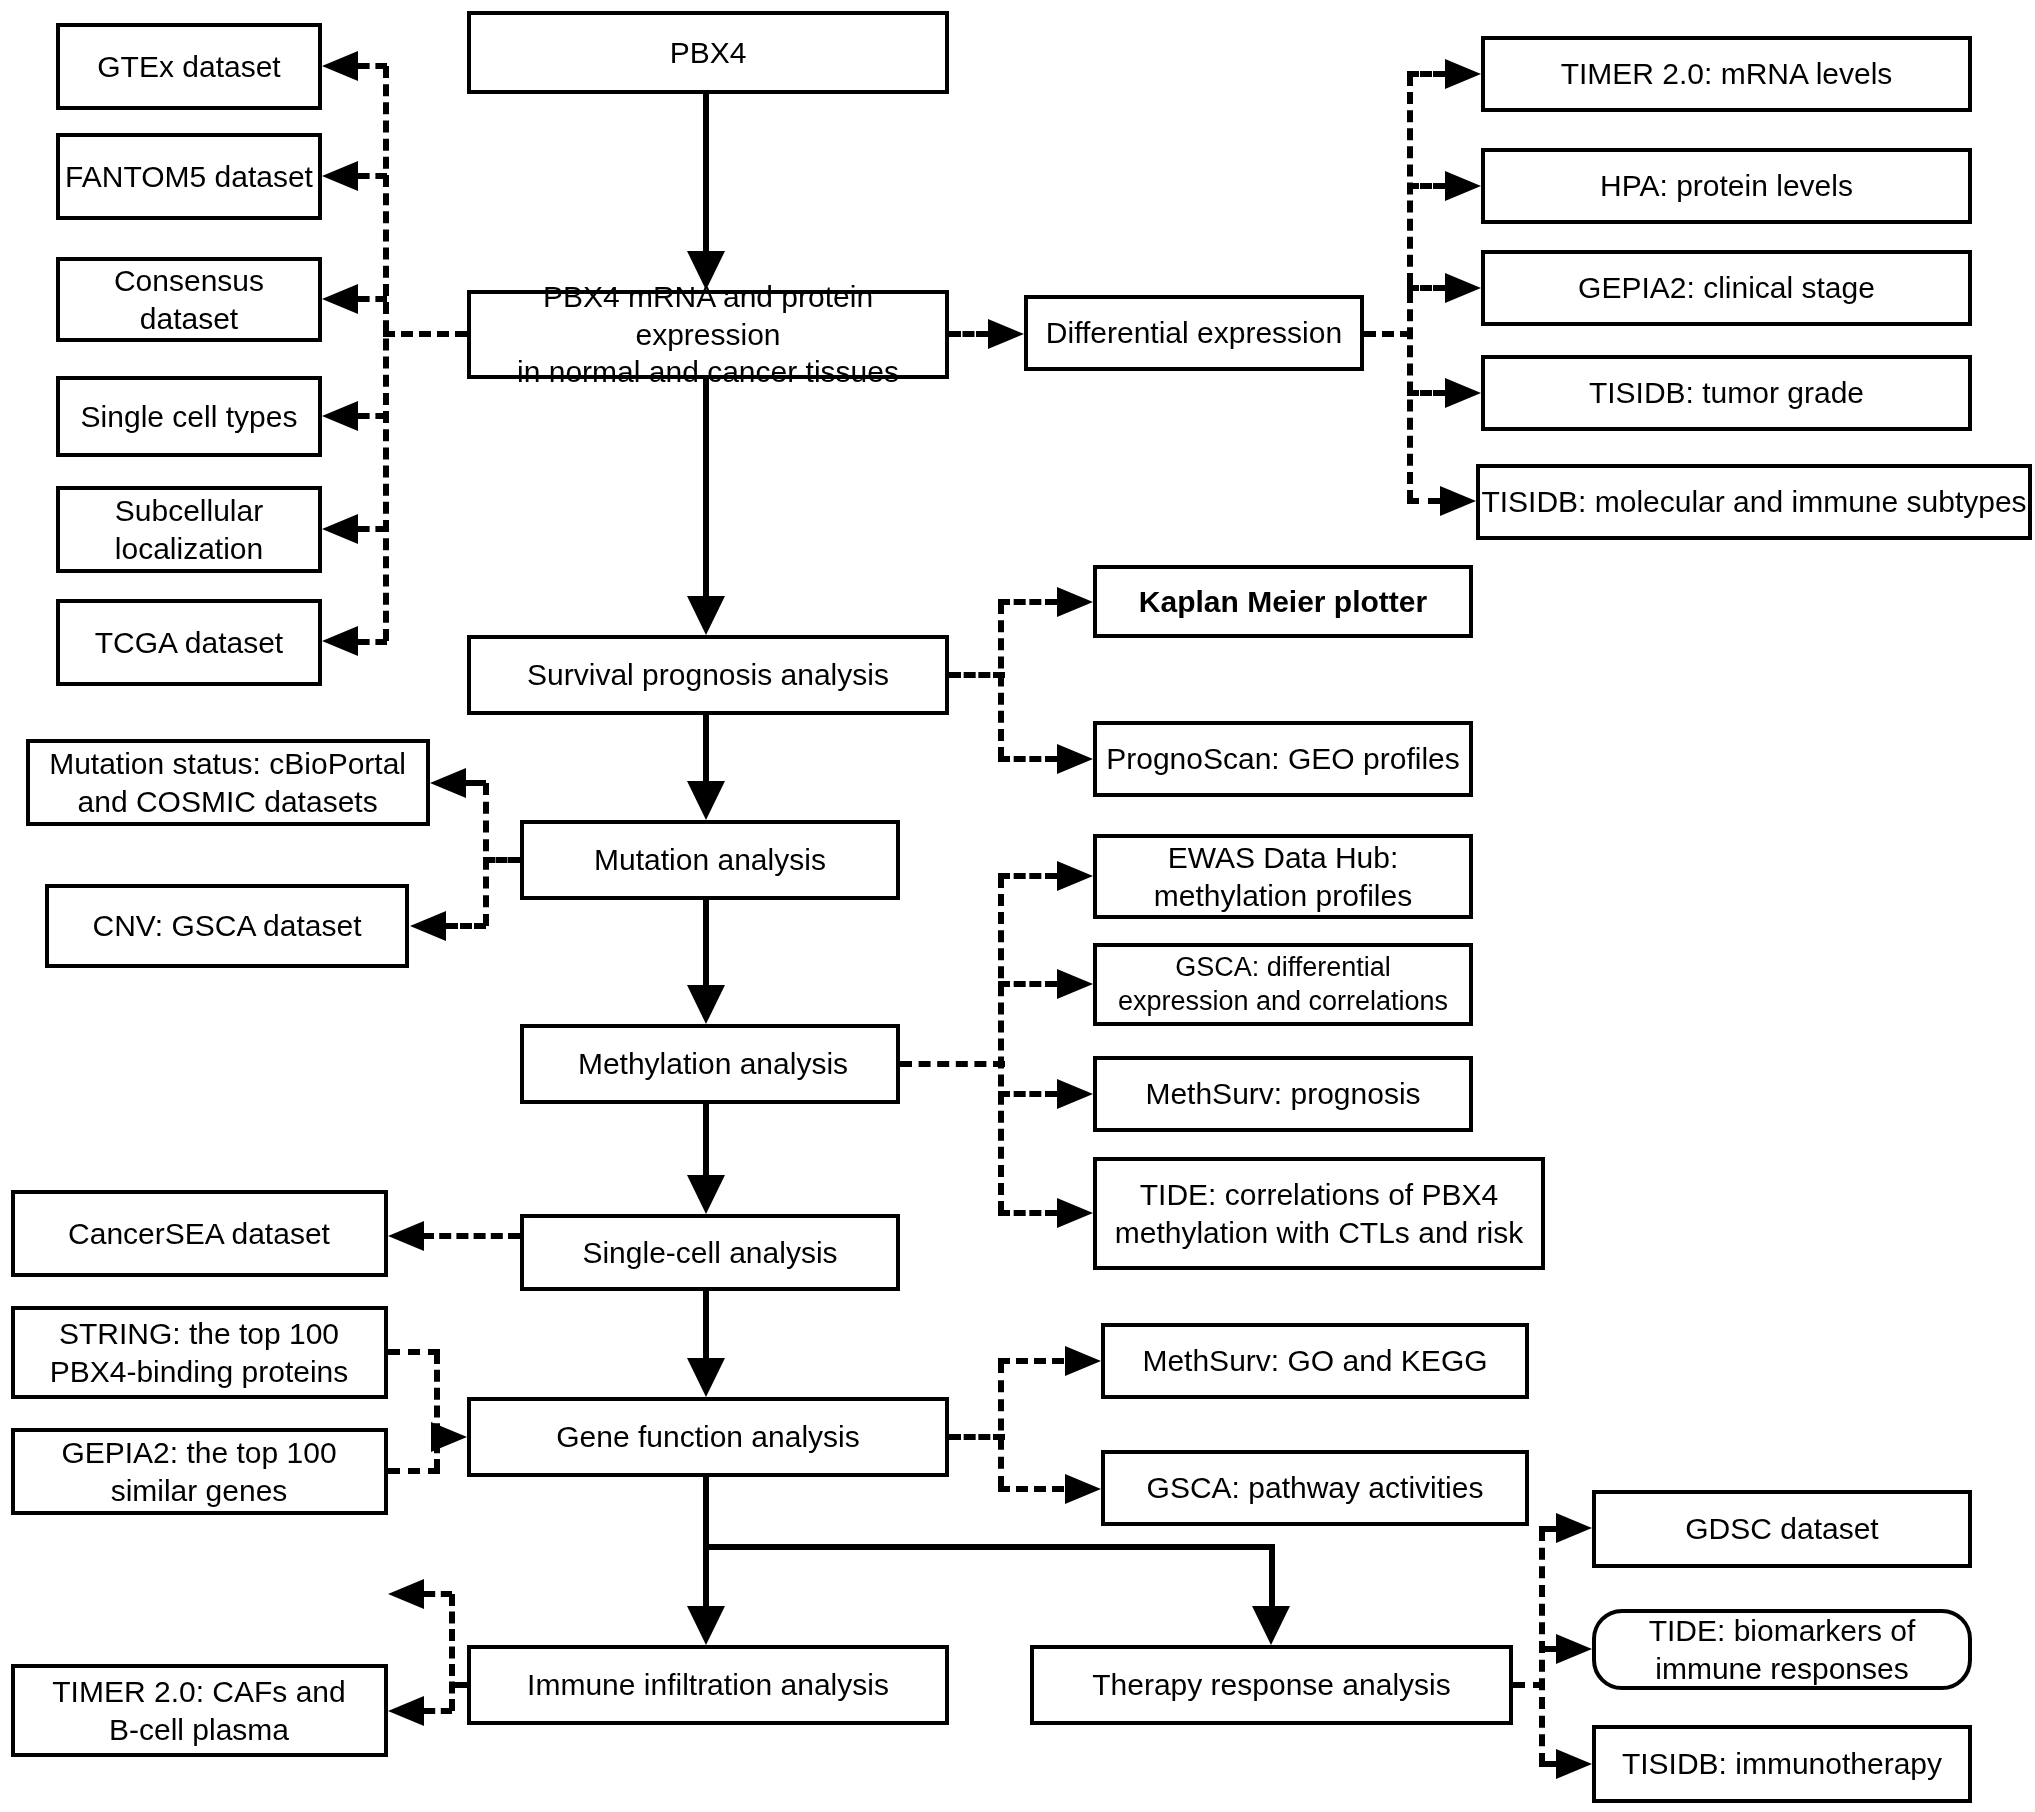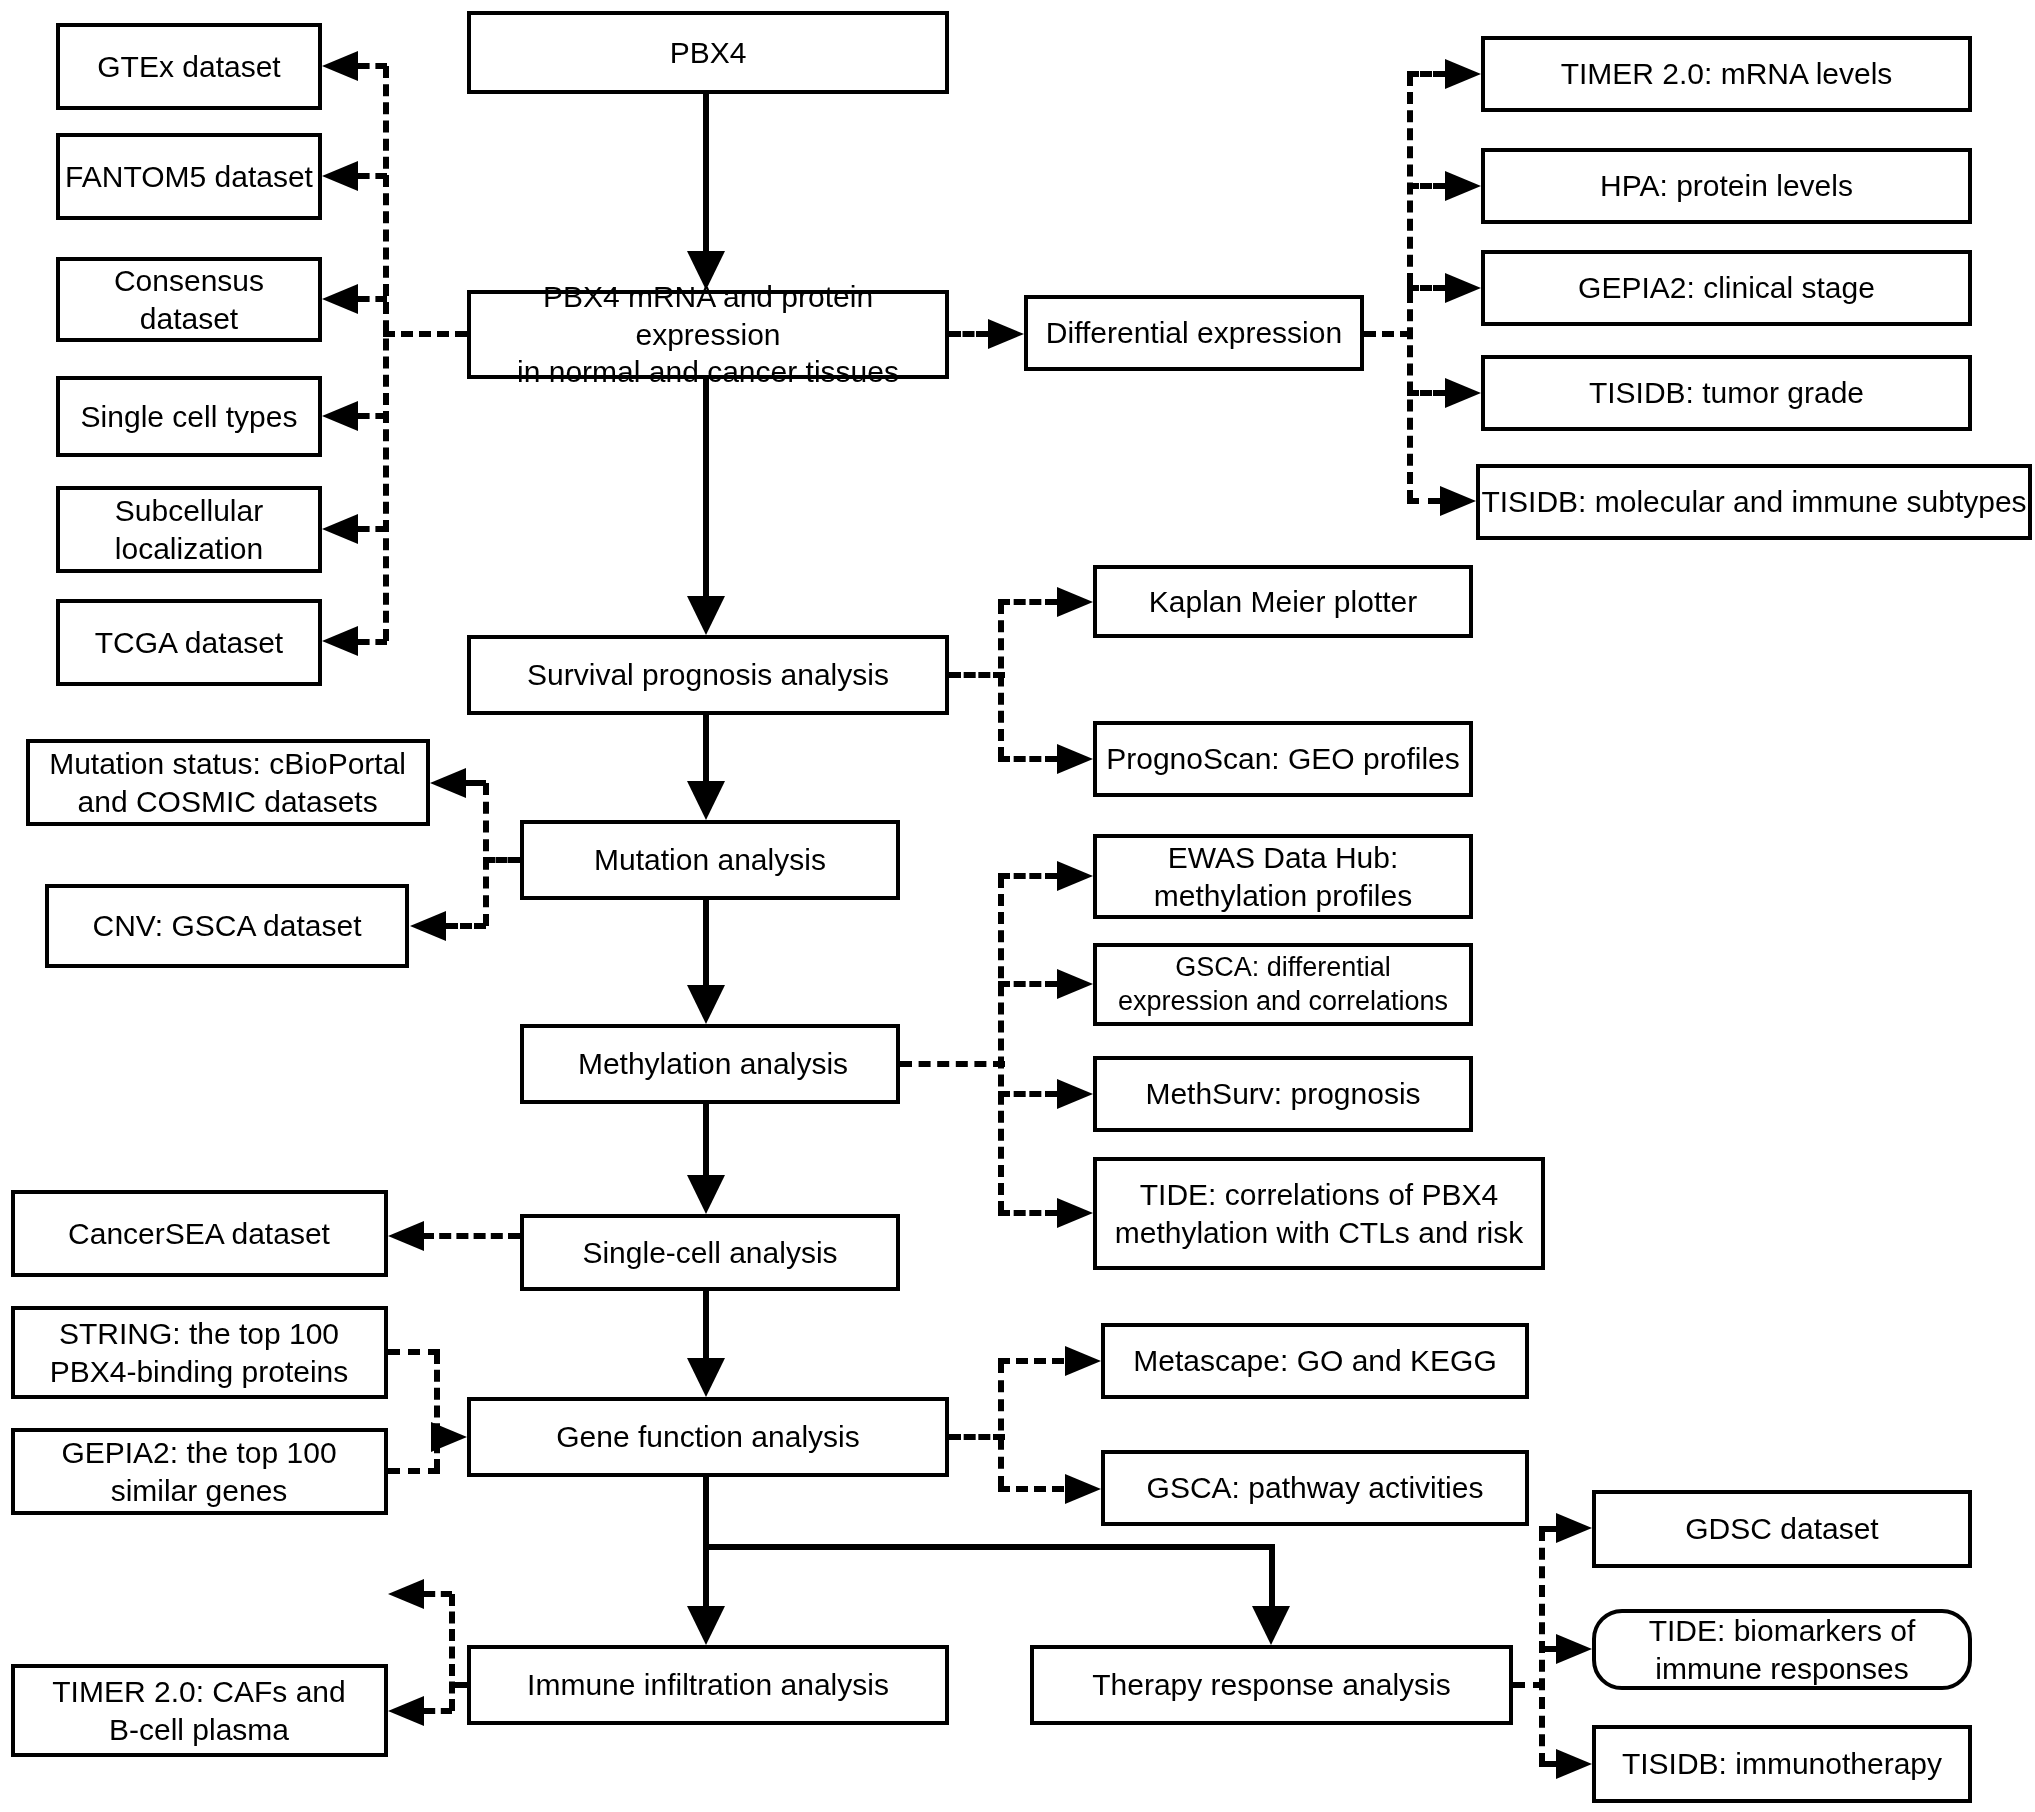--- a/index.html
+++ b/index.html
@@ -211,30 +211,30 @@
   <div class="box" style="left:45px; top:884px; width:364px; height:84px;">CNV: GSCA dataset</div>
   <div class="box" style="left:10.5px; top:1190px; width:377px; height:87px;">CancerSEA dataset</div>
   <div class="box" style="left:10.5px; top:1306px; width:377px; height:93px;">STRING: the top 100
 PBX4-binding proteins</div>
   <div class="box" style="left:10.5px; top:1428px; width:377px; height:87px;">GEPIA2: the top 100
 similar genes</div>
   <div class="box" style="left:10.5px; top:1664px; width:377px; height:93px;">TIMER 2.0: CAFs and
 B-cell plasma</div>
 
   <div class="box" style="left:1024px; top:295px; width:340px; height:76px;">Differential expression</div>
-  <div class="box" style="left:1093px; top:565px; width:380px; height:73px;">Kaplan Meier plotter</div>
+  <div class="box" style="left:1093px; top:565px; width:380px; height:73px;font-weight:bold;">Kaplan Meier plotter</div>
   <div class="box" style="left:1093px; top:721px; width:380px; height:76px;">PrognoScan: GEO profiles</div>
   <div class="box" style="left:1093px; top:834px; width:380px; height:85px;">EWAS Data Hub:
 methylation profiles</div>
   <div class="box f36" style="left:1093px; top:943px; width:380px; height:83px;">GSCA: differential
 expression and correlations</div>
   <div class="box" style="left:1093px; top:1056px; width:380px; height:76px;">MethSurv: prognosis</div>
   <div class="box" style="left:1093px; top:1157px; width:452px; height:113px;">TIDE: correlations of PBX4
 methylation with CTLs and risk</div>
-  <div class="box" style="left:1101px; top:1323px; width:428px; height:76px;">Metascape: GO and KEGG</div>
+  <div class="box" style="left:1101px; top:1323px; width:428px; height:76px;">MethSurv: GO and KEGG</div>
   <div class="box" style="left:1101px; top:1450px; width:428px; height:76px;">GSCA: pathway activities</div>
 
   <div class="box" style="left:1481px; top:36px; width:491px; height:76px;">TIMER 2.0: mRNA levels</div>
   <div class="box" style="left:1481px; top:148px; width:491px; height:76px;">HPA: protein levels</div>
   <div class="box" style="left:1481px; top:250px; width:491px; height:76px;">GEPIA2: clinical stage</div>
   <div class="box" style="left:1481px; top:355px; width:491px; height:76px;">TISIDB: tumor grade</div>
   <div class="box nowrap" style="left:1476px; top:464px; width:556px; height:76px;">TISIDB: molecular and immune subtypes</div>
   <div class="box" style="left:1592px; top:1490px; width:380px; height:78px;">GDSC dataset</div>
   <div class="box" style="left:1592px; top:1609px; width:380px; height:81px;border-radius:30px;">TIDE: biomarkers of
 immune responses</div>

